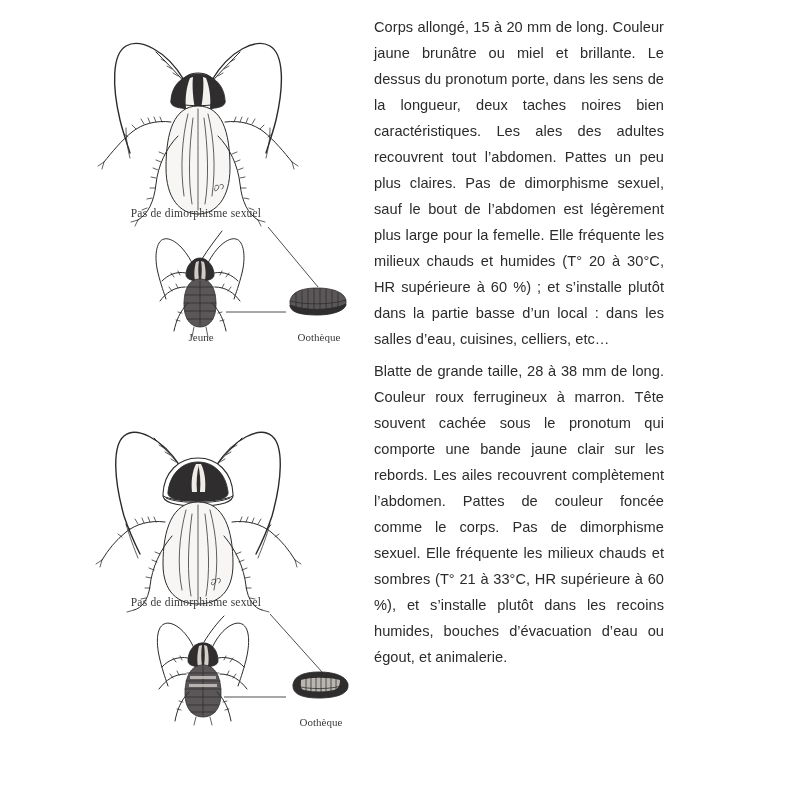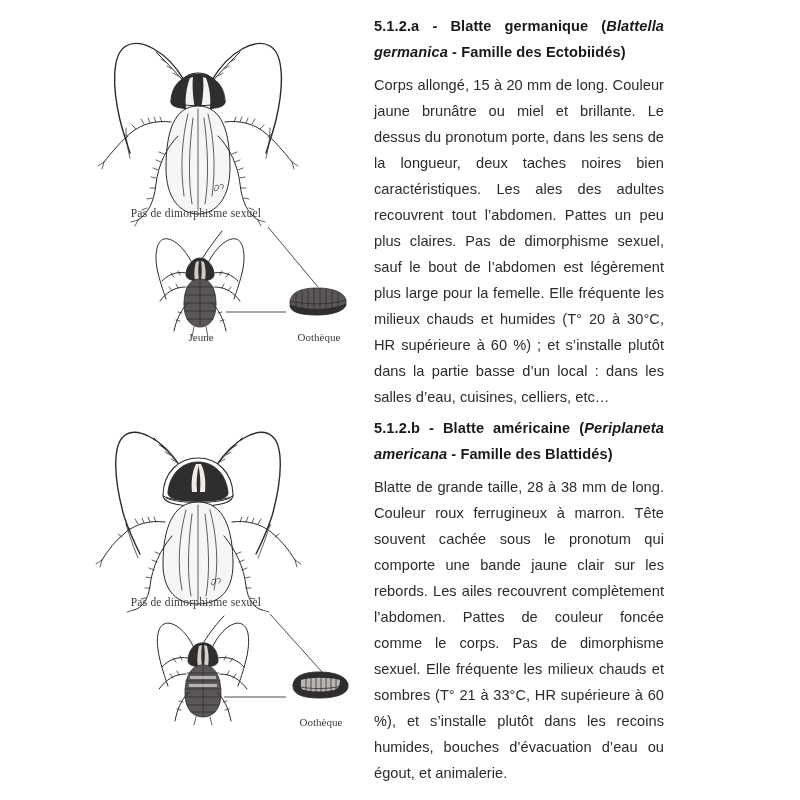--- a/index.html
+++ b/index.html
@@ -321,22 +321,20 @@
           </svg>
         </div>
         <div class="sub-caption" style="left:250px; top:98px; width:110px;">Oothèque</div>
         <div class="sub-caption" style="left:110px; top:98px; width:150px;"></div>
       </div>
     </div>
   </div>
 
   <div class="text-column">
 
-    <h2 class="section-heading"><span>5.1.2.a - Blatte germanique (</span><span class="sci">Blattella germanica</span><span> - Famille des Ectobiidés)</span></h2>
 
     <p class="body-text">Corps allongé, 15 à 20 mm de long. Couleur jaune brunâtre ou miel et brillante. Le dessus du pronotum porte, dans les sens de la longueur, deux taches noires bien caractéristiques. Les ales des adultes recouvrent tout l’abdomen. Pattes un peu plus claires. Pas de dimorphisme sexuel, sauf le bout de l’abdomen est légèrement plus large pour la femelle. Elle fréquente les milieux chauds et humides (T° 20 à 30°C, HR supérieure à 60 %) ; et s’installe plutôt dans la partie basse d’un local : dans les salles d’eau, cuisines, celliers, etc…</p>
 
-    <h2 class="section-heading" style="margin-top:4px;"><span>5.1.2.b - Blatte américaine (</span><span class="sci">Periplaneta americana</span><span> - Famille des Blattidés)</span></h2>
 
     <p class="body-text last-line-tight">Blatte de grande taille, 28 à 38 mm de long. Couleur roux ferrugineux à marron. Tête souvent cachée sous le pronotum qui comporte une bande jaune clair sur les rebords. Les ailes recouvrent complètement l’abdomen. Pattes de couleur foncée comme le corps. Pas de dimorphisme sexuel. Elle fréquente les milieux chauds et sombres (T° 21 à 33°C, HR supérieure à 60 %), et s’installe plutôt dans les recoins humides, bouches d’évacuation d’eau ou égout, et animalerie.</p>
   </div>
 
 </div>
 
 </body></html>

